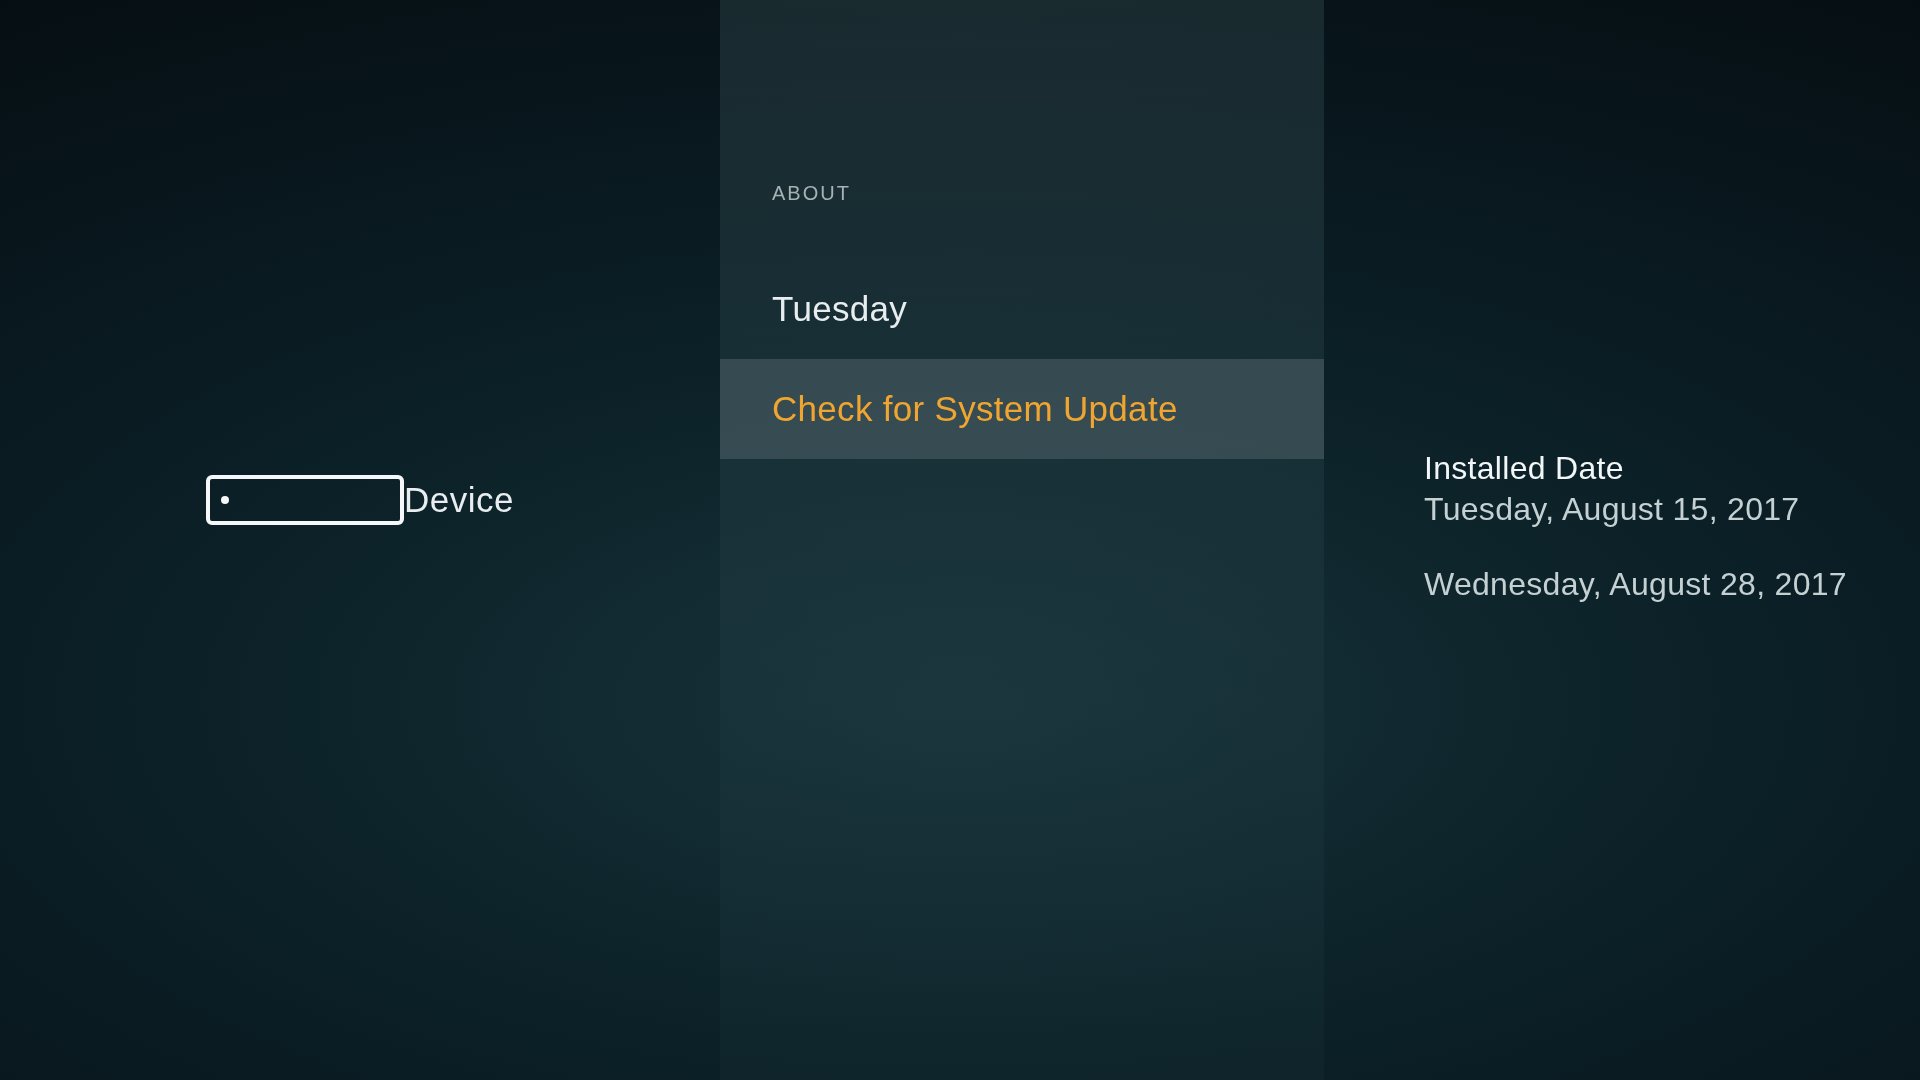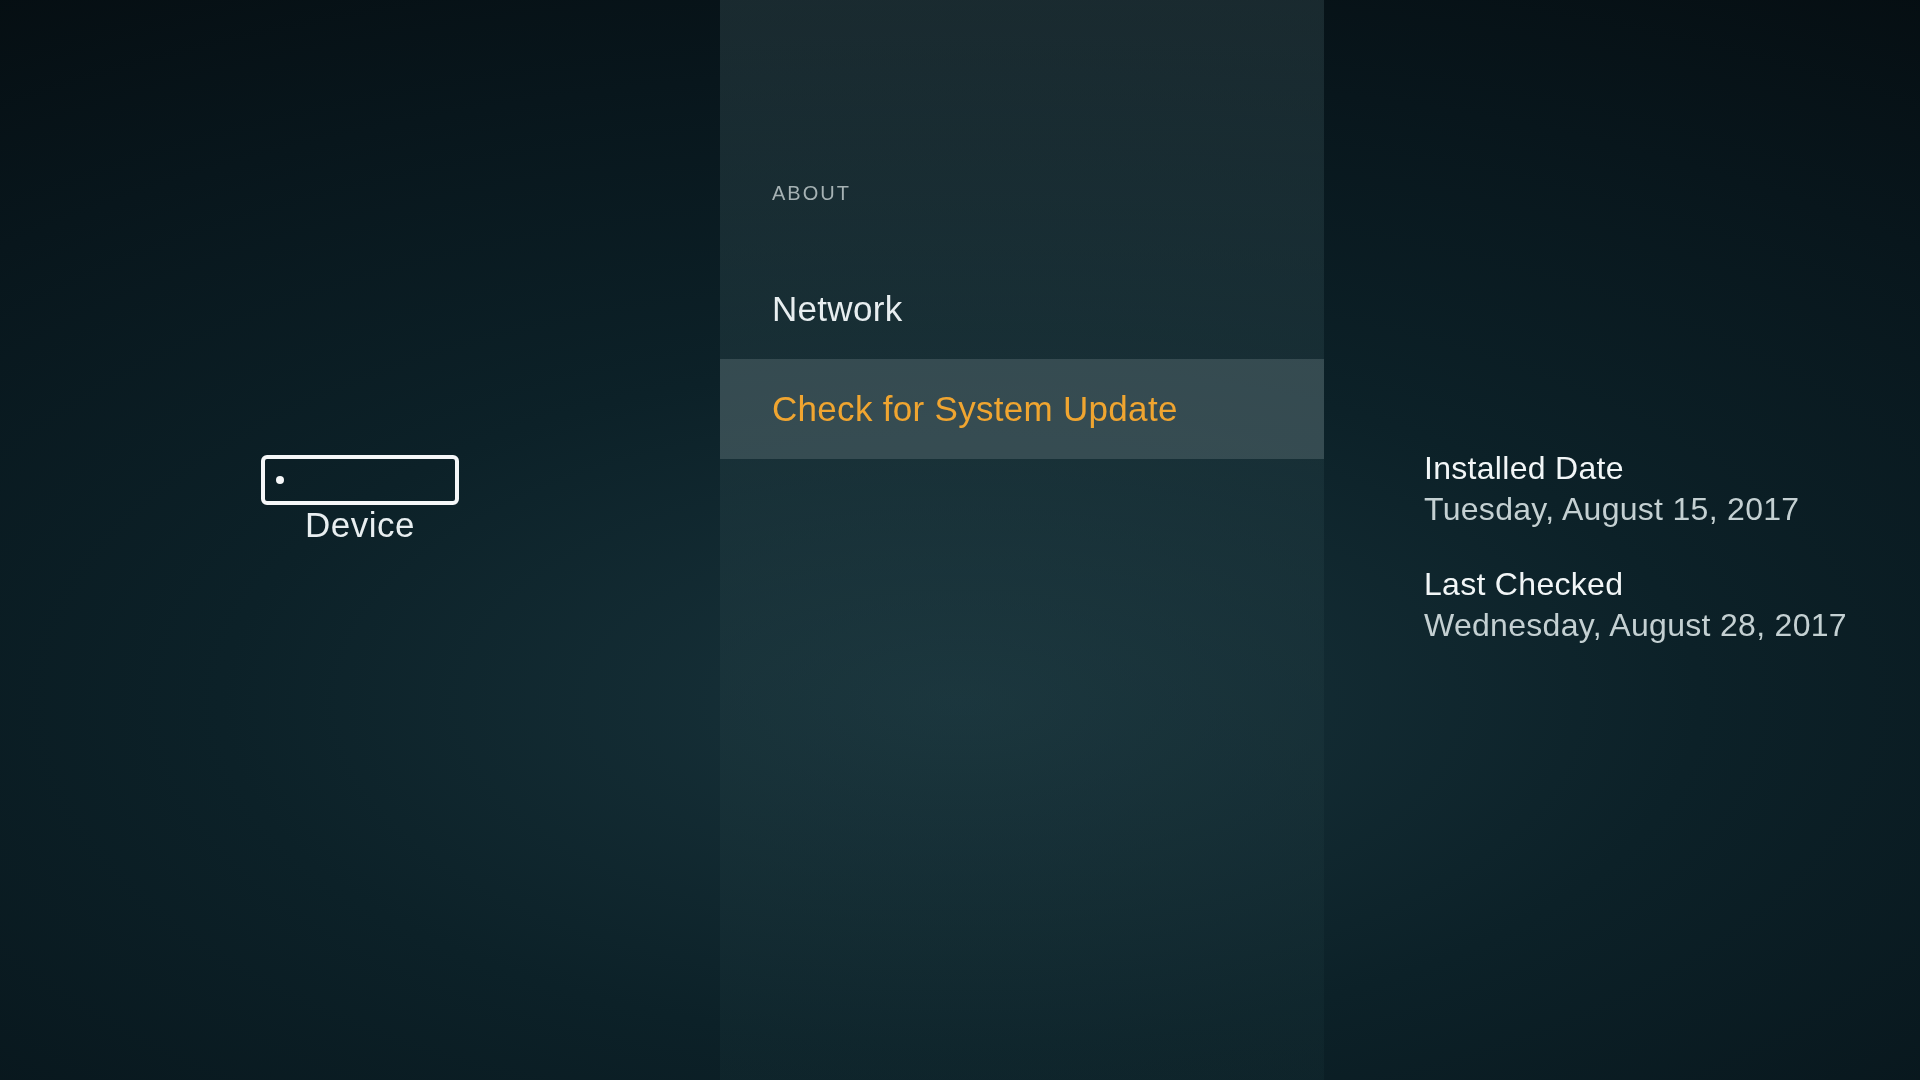--- a/index.html
+++ b/index.html
@@ -12,21 +12,21 @@
     .left-panel {
       width: 720px;
       display: flex;
       flex-direction: column;
       align-items: center;
       justify-content: center;
       padding-bottom: 40px;
     }
     .device-icon-wrap {
       display: flex;
-      flex-direction: column;
+      flex-direction: row;
       align-items: center;
       margin-top: -40px;
       text-align: right;
     }
     .device-icon {
       width: 198px;
       height: 50px;
       border: 4px solid #f5f7f8;
       border-radius: 6px;
       position: relative;
@@ -96,28 +96,27 @@
 
 <div class="left-panel">
   <div class="device-icon-wrap">
     <div class="device-icon"></div>
     <div class="device-label">Device</div>
   </div>
 </div>
 
 <div class="center-panel">
   <div class="section-label">ABOUT</div>
-  <div class="menu-item">Network</div>
+  <div class="menu-item">Tuesday</div>
   <div class="menu-item selected">Check for System Update</div>
 </div>
 
 <div class="right-panel">
   <div class="info-block">
   </div>
   <div class="info-block">
     <div class="info-title">Installed Date</div>
     <div class="info-value">Tuesday, August 15, 2017</div>
   </div>
   <div class="info-block">
-    <div class="info-title">Last Checked</div>
     <div class="info-value">Wednesday, August 28, 2017</div>
   </div>
 </div>
 
 </body></html>

